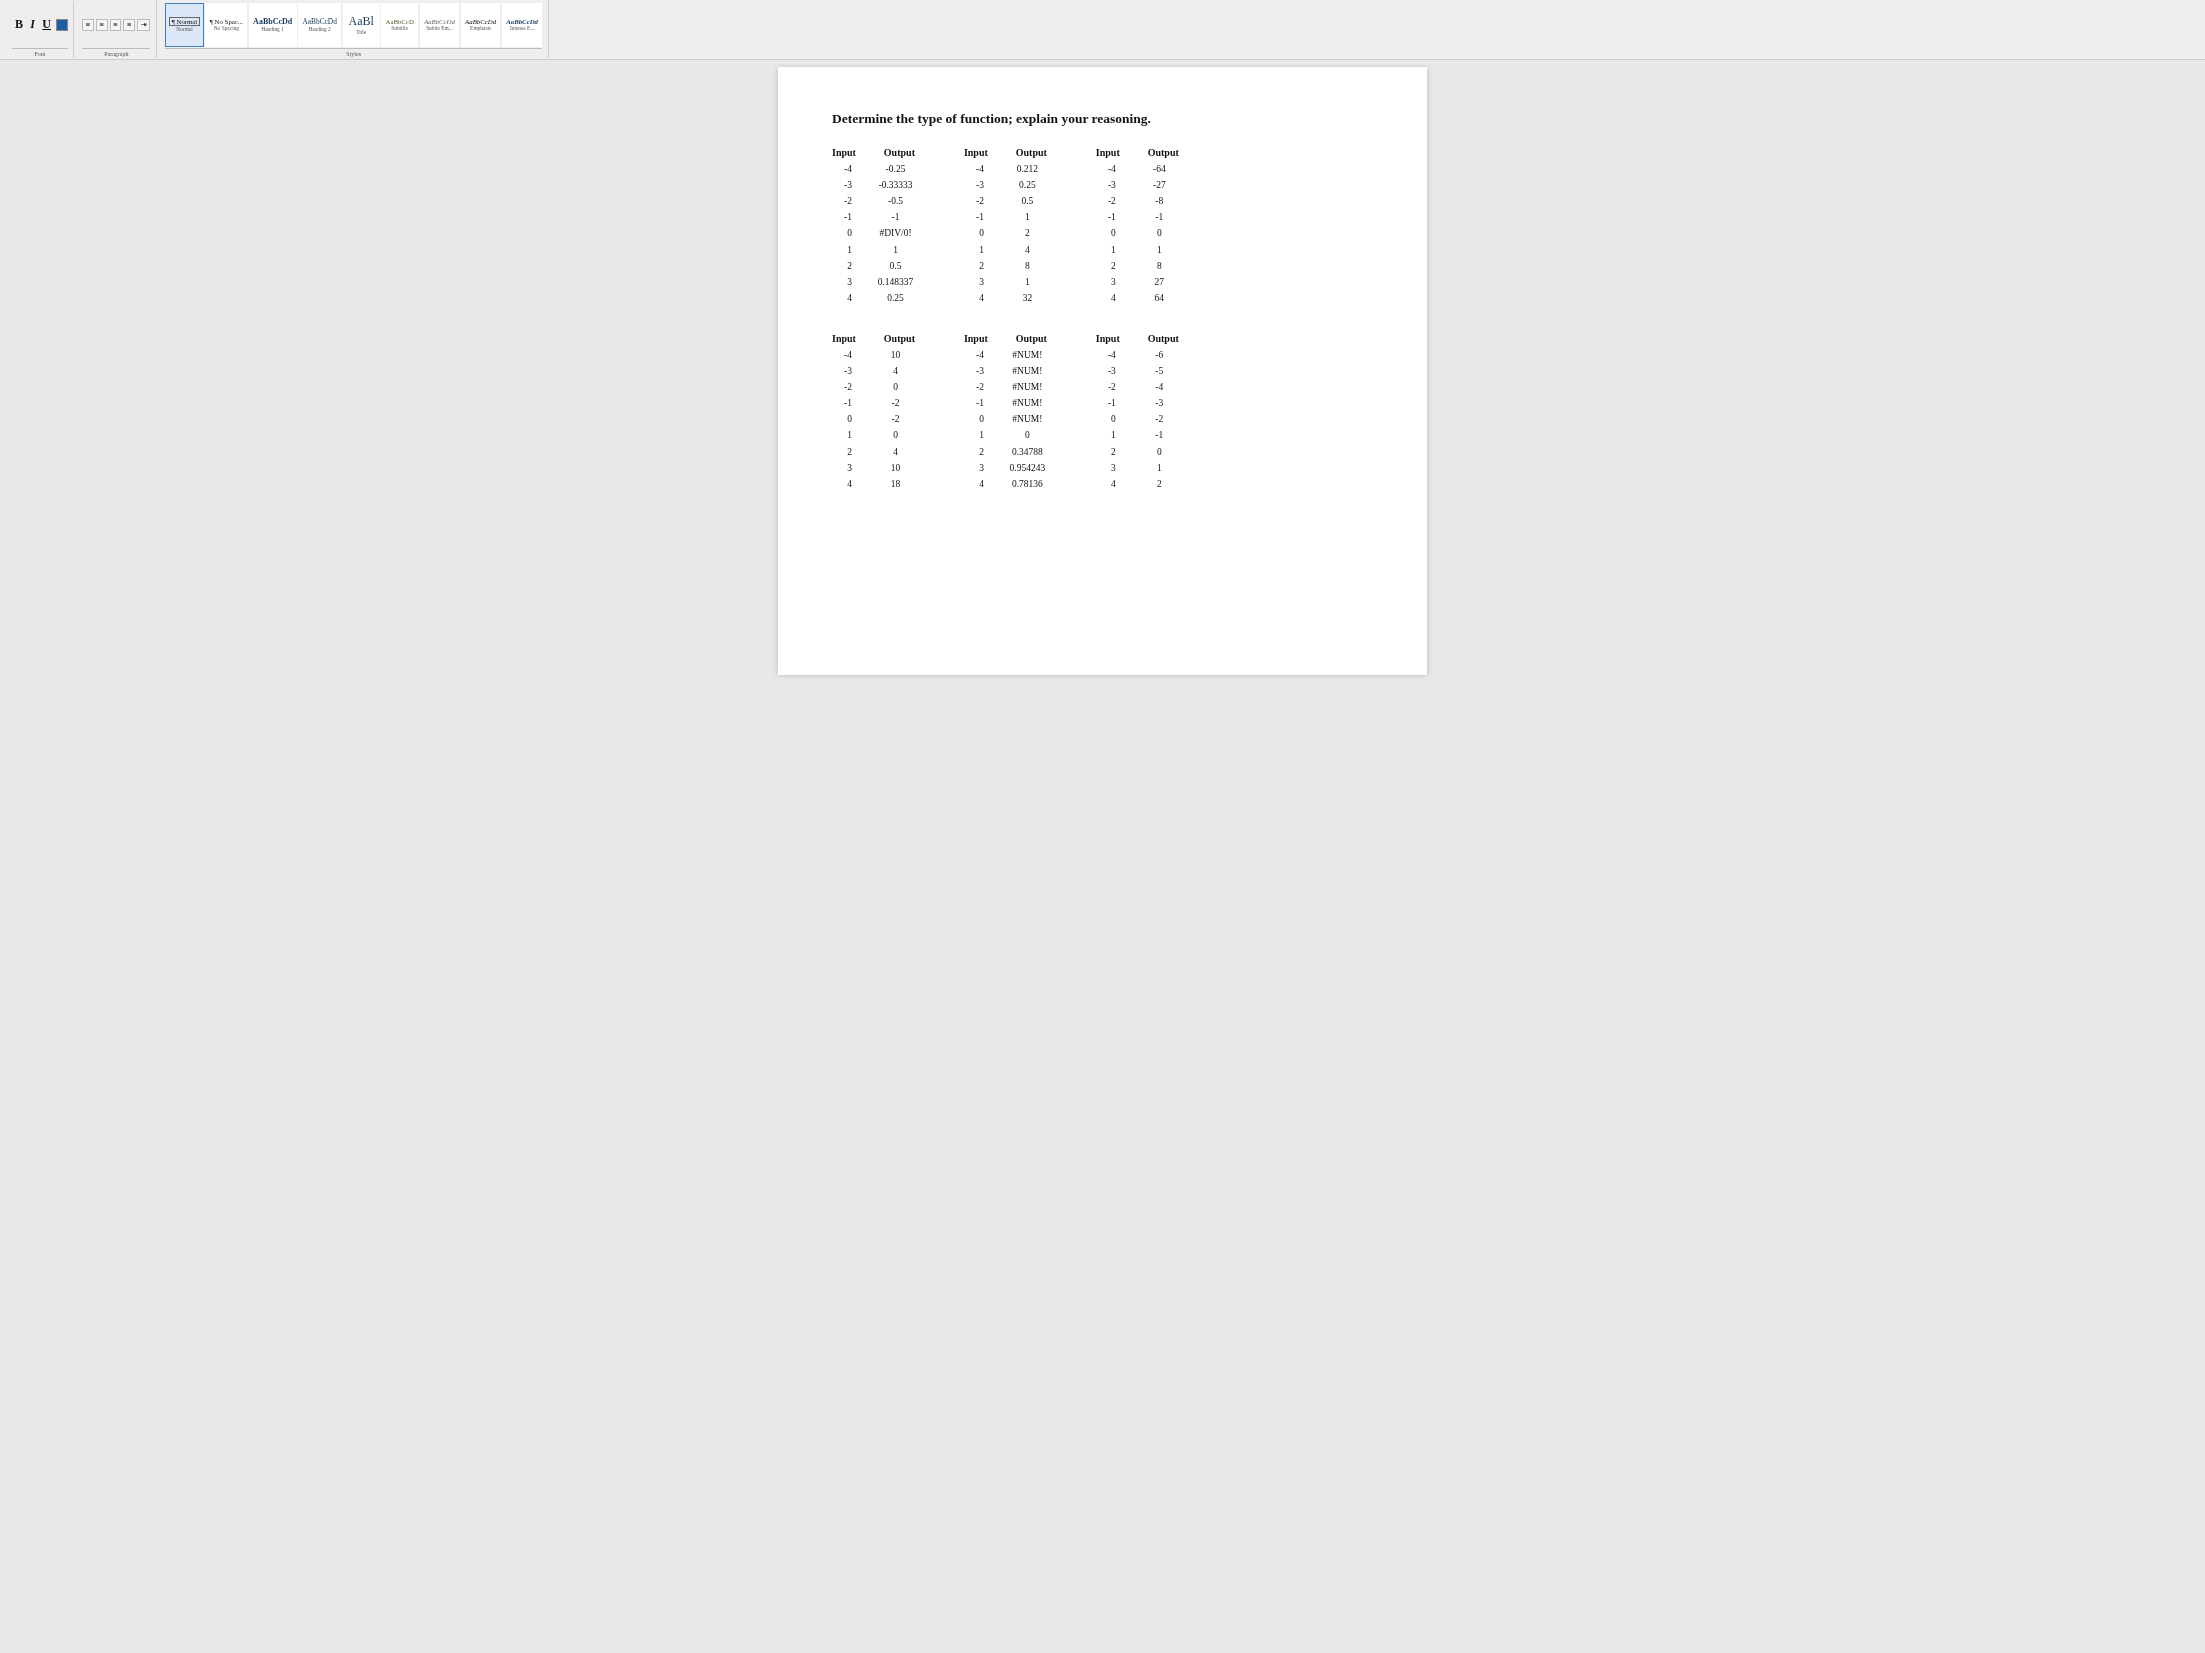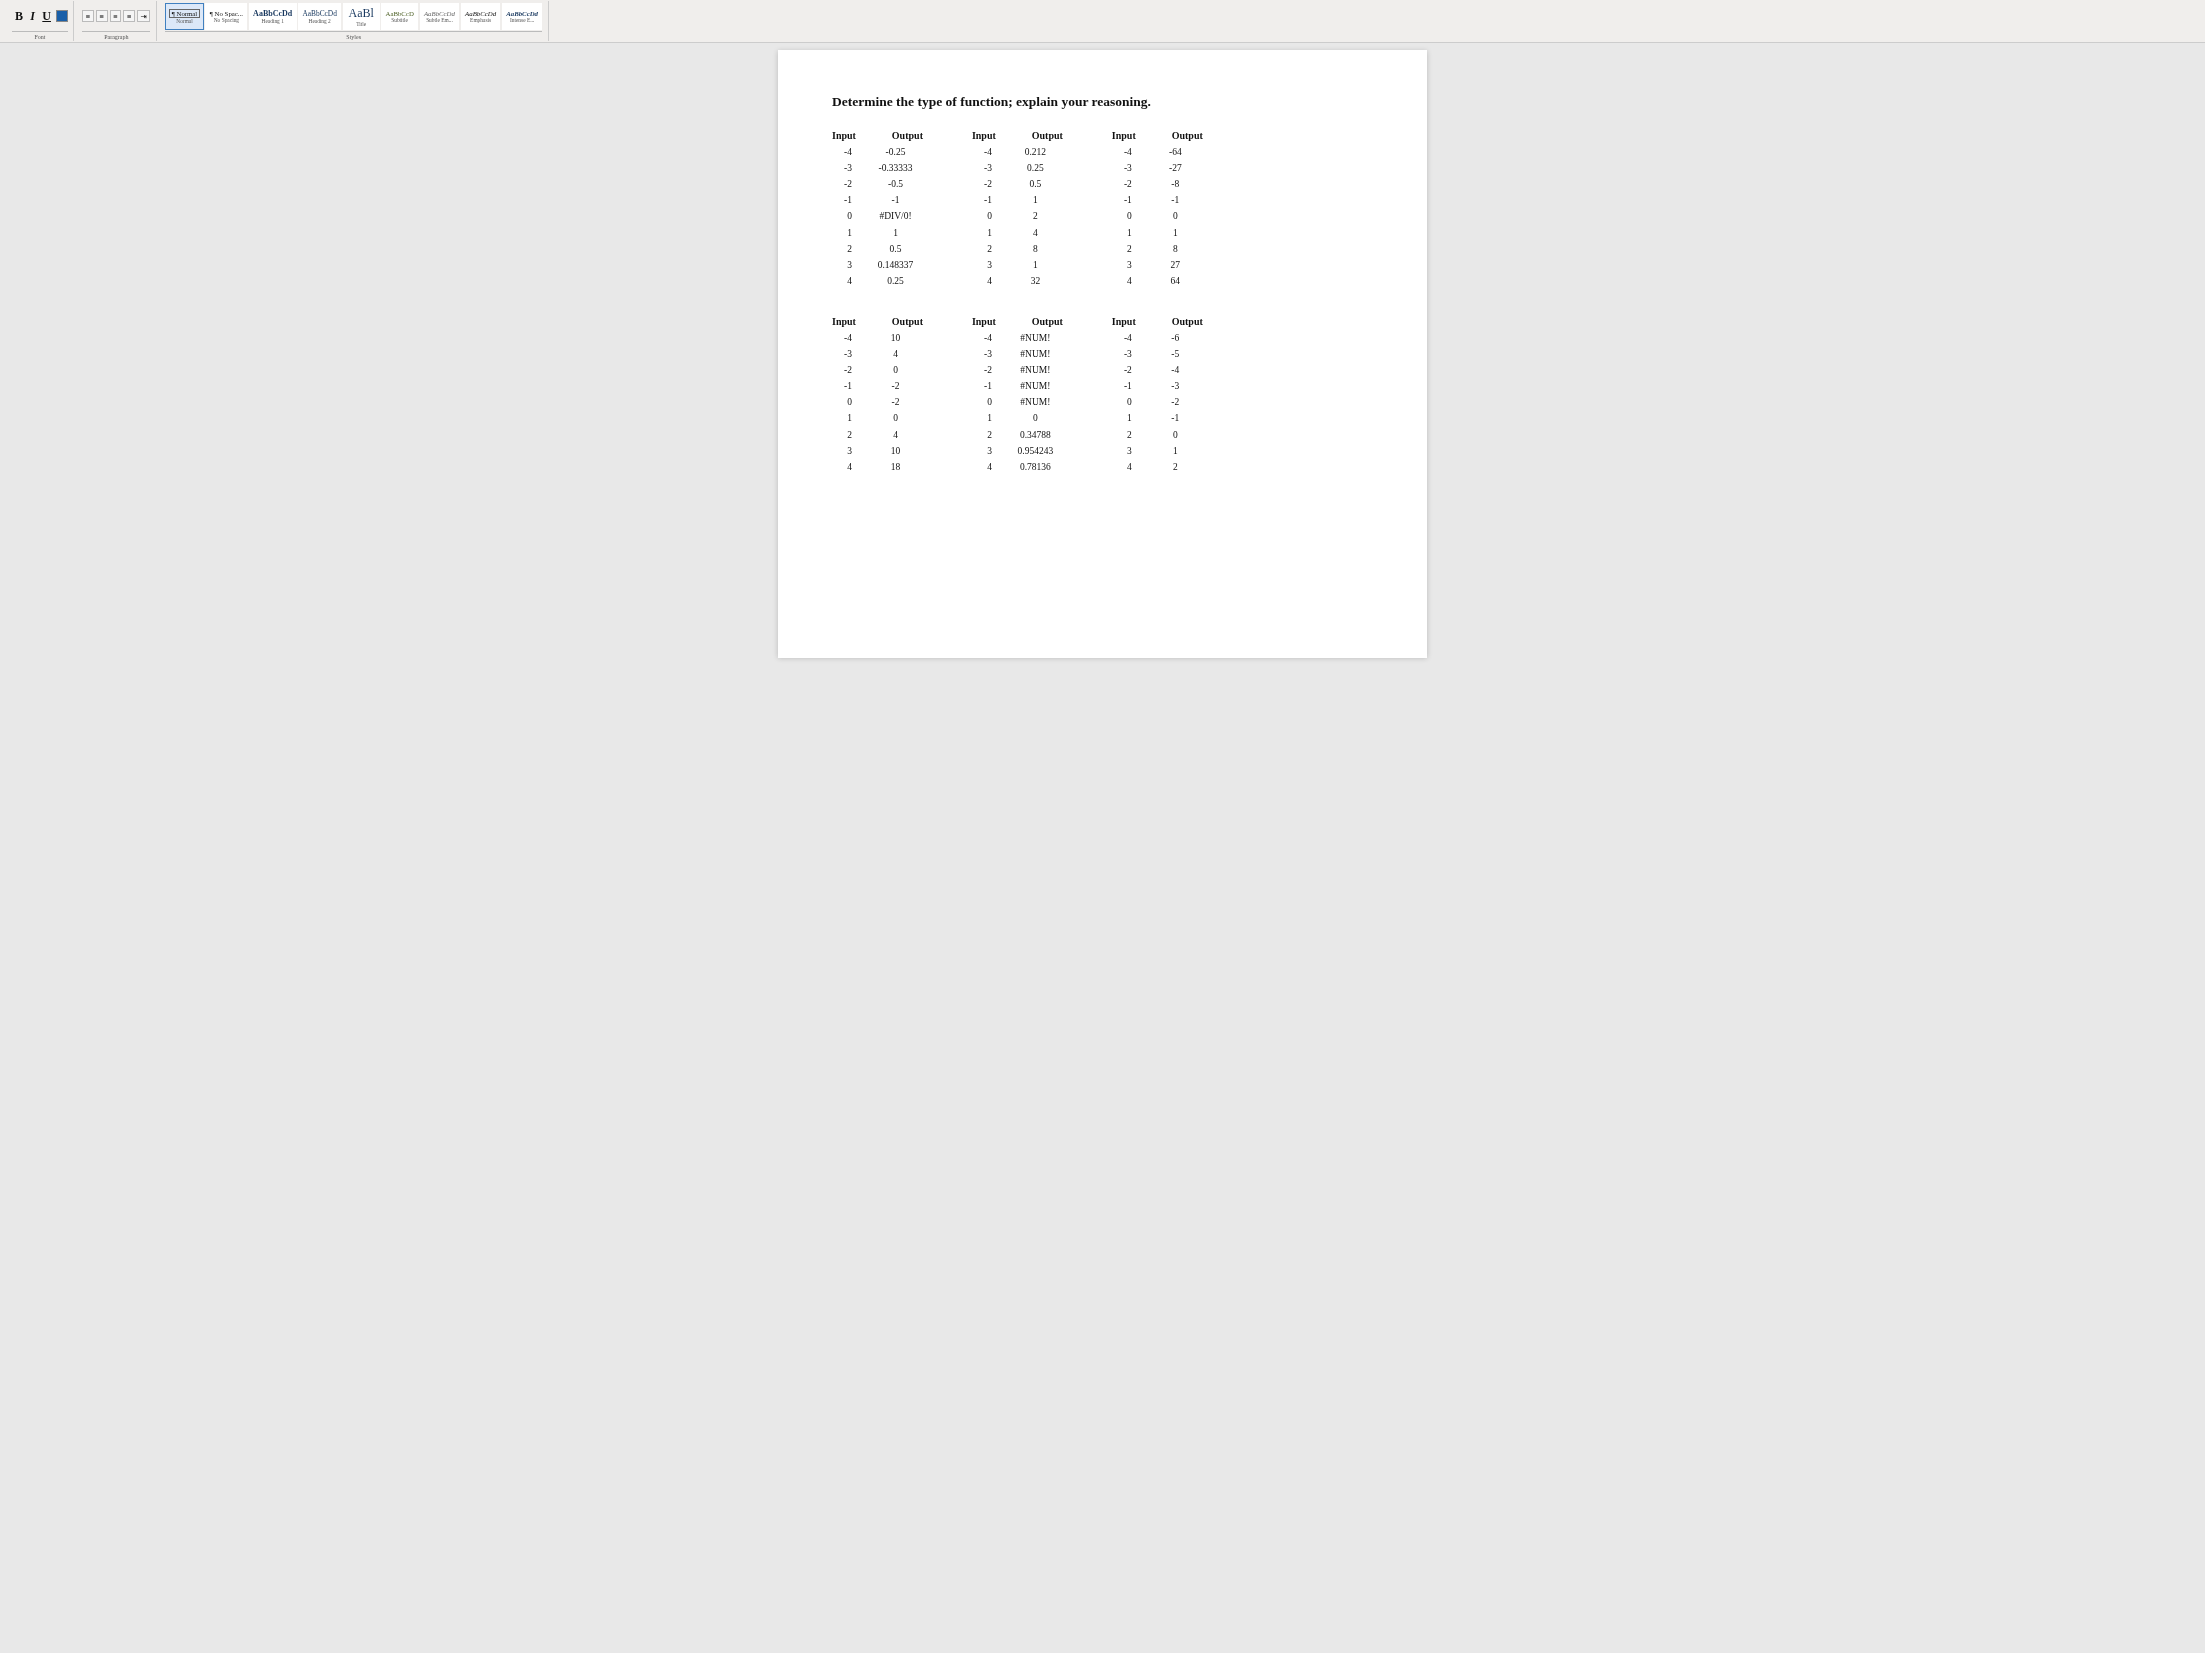--- a/index.html
+++ b/index.html
@@ -36,21 +36,21 @@
     }
 
     .table-group {
       display: flex;
       flex-direction: column;
       min-width: 81px;
     }
 
     .table-header-row {
       display: flex;
-      gap: 28px;
+      gap: 20px;
       font-weight: bold;
       font-size: 10px;
       margin-bottom: 2.7px;
     }
 
     .table-data-row {
       display: flex;
       gap: 20px;
       font-size: 9.5px;
       line-height: 1.7;
@@ -124,21 +124,21 @@
       gap: 1.4px;
     }
 
     .style-item {
       display: flex;
       flex-direction: column;
       align-items: center;
       justify-content: center;
       padding: 1.4px 3.4px;
       min-width: 37px;
-      height: 27px;
+      height: 44px;
       border: 0.7px solid transparent;
       cursor: pointer;
       background: white;
       font-size: 8px;
     }
 
     .style-item.active-style {
       border: 0.7px solid #4080c0;
       background: #dce8f8;
     }

